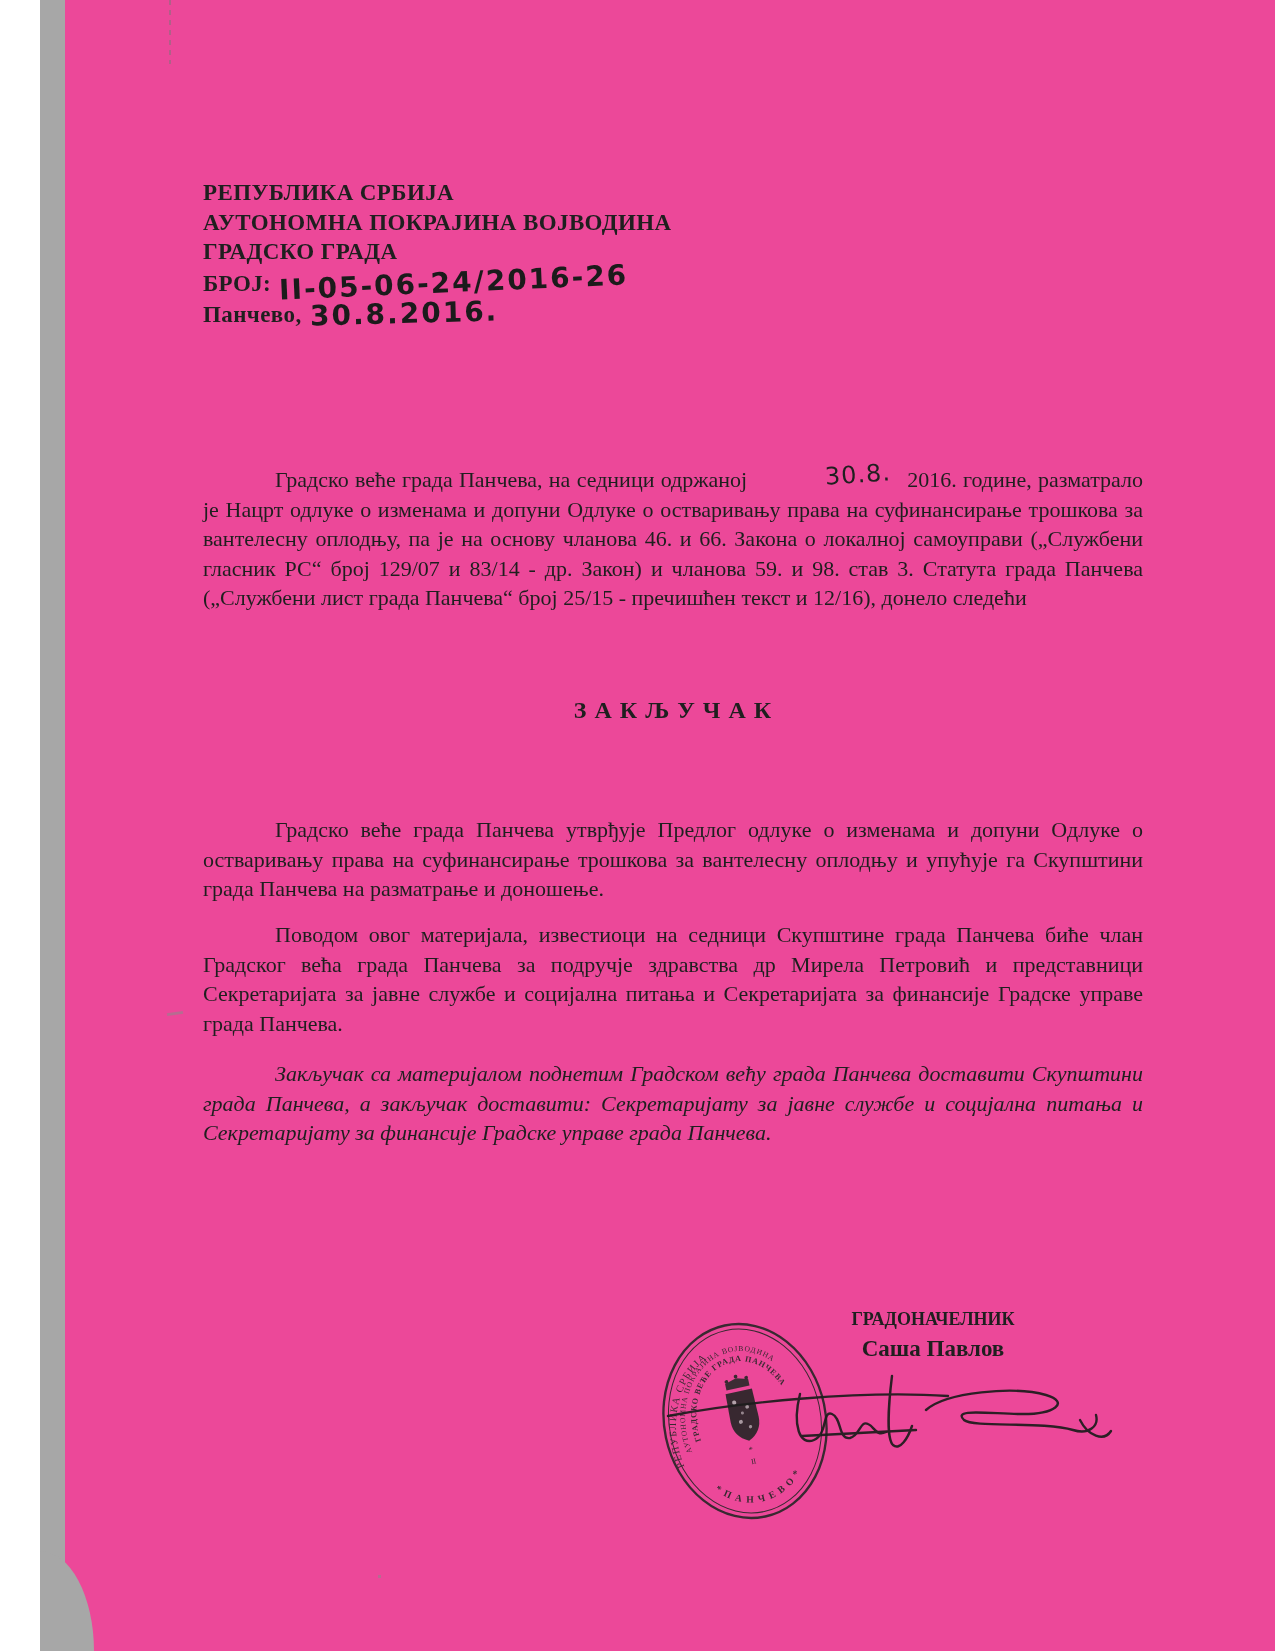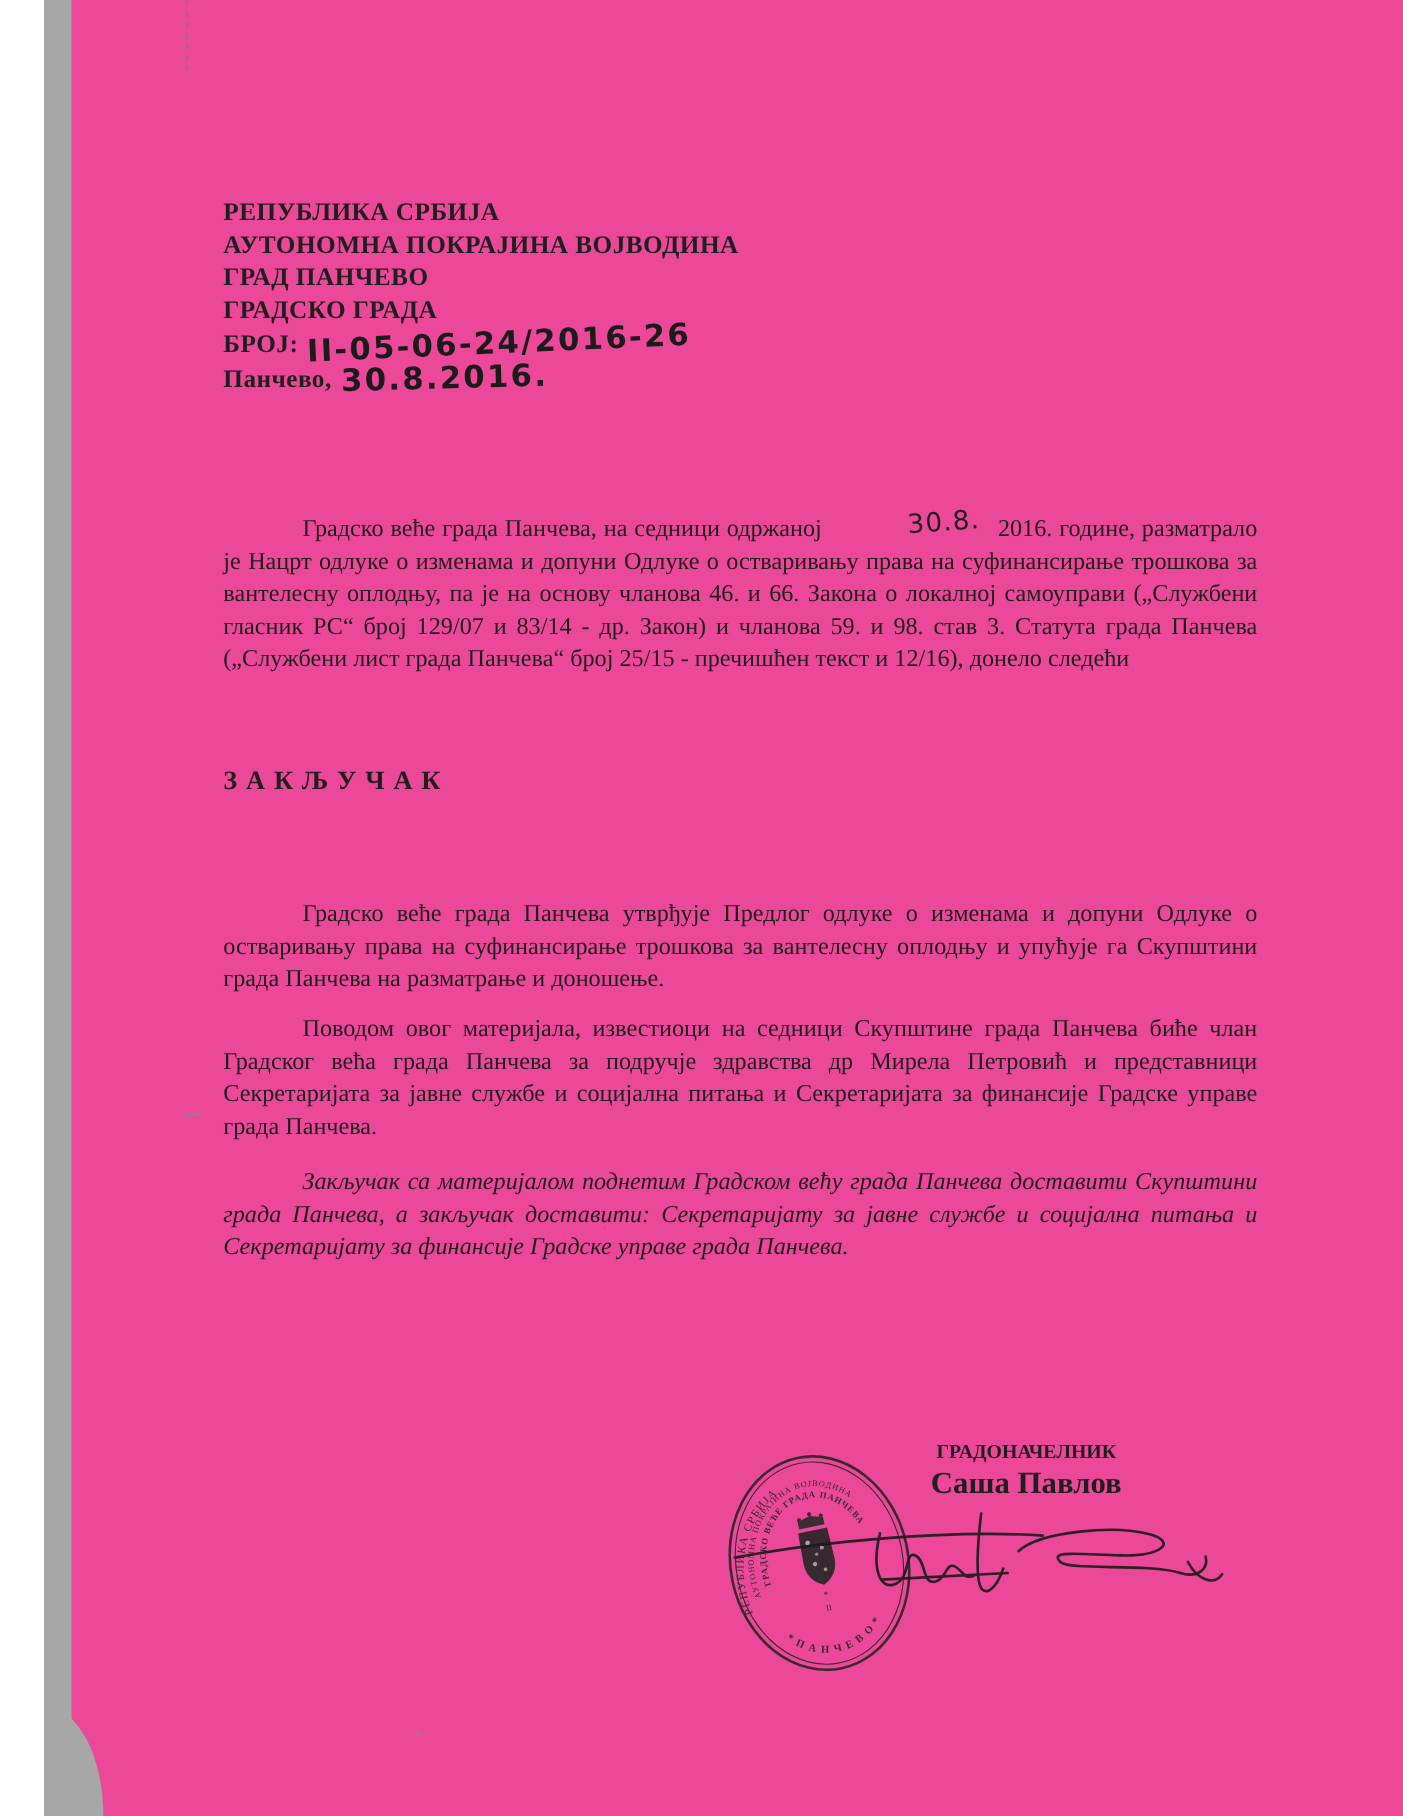--- a/index.html
+++ b/index.html
@@ -27,27 +27,27 @@
   .hw-date{transform:rotate(-1.5deg);}
   .hw-inline{font-family:"DejaVu Sans",sans-serif;font-size:24px;letter-spacing:1px;
       display:inline-block;transform:rotate(-4deg);margin:0 16px 0 6px;position:relative;top:-2px;}
   
   .para{position:absolute;left:163px;width:940px;text-align:justify;text-indent:72px;
         font-size:22px;line-height:29.5px;}
   .p1{top:443px;}
   .p2{top:793px;}
   .p3{top:898px;}
   .p4{top:1037px;font-style:italic;}
-  .doc-heading{position:absolute;left:163px;top:697px;width:940px;
+  .doc-heading{position:absolute;left:163px;top:697px;width:940px;text-align:center;
         font-weight:bold;font-size:24px;letter-spacing:1px;}
   
   .sig-block{position:absolute;left:648px;top:1305px;width:490px;text-align:center;
         line-height:29px;z-index:2;}
   .sig-title{font-weight:bold;font-size:18px;white-space:nowrap;}
-  .sig-name{font-weight:bold;font-size:28px;}
+  .sig-name{font-weight:bold;font-size:23px;}
   
   .stamp-wrap{position:absolute;left:620px;top:1320px;width:170px;height:202px;
         transform:rotate(-12deg);z-index:3;opacity:.9;}
   
   .scrawl-wrap{position:absolute;left:612px;top:1352px;width:470px;height:125px;z-index:4;}
 </style>
 </head>
 <body>
 
 <div id="page">
@@ -60,21 +60,20 @@
   <div class="artifact" style="left:1250px;top:130px;width:3px;height:8px;"></div>
   <div class="artifact" style="left:1247px;top:345px;width:4px;height:5px;"></div>
   <div class="artifact" style="left:1250px;top:530px;width:3px;height:6px;"></div>
   <div class="artifact" style="left:1248px;top:870px;width:3px;height:5px;"></div>
   <div class="artifact" style="left:127px;top:1012px;width:16px;height:3px;transform:rotate(-8deg);"></div>
   <div class="artifact" style="left:338px;top:1575px;width:3px;height:3px;"></div>
 
   <div class="header-block">
     <div class="header-line">РЕПУБЛИКА СРБИЈА</div>
     <div class="header-line">АУТОНОМНА ПОКРАЈИНА ВОЈВОДИНА</div>
-    <div class="header-line">ГРАД ПАНЧЕВО</div>
     <div class="header-line">ГРАДСКО ГРАДА</div>
     <div class="header-line"><span>БРОЈ:</span><span class="hw">II-05-06-24/2016-26</span></div>
     <div class="header-line"><span>Панчево,</span><span class="hw hw-date">30.8.2016.</span></div>
   </div>
 
   <p class="para p1"><span>Градско веће града Панчева, на седници одржаној</span><span class="hw-inline">30.8.</span><span>2016. године, разматрало је Нацрт одлуке о изменама и допуни Одлуке о остваривању права на суфинансирање трошкова за вантелесну оплодњу, па је на основу чланова 46. и 66. Закона о локалној самоуправи („Службени гласник РС“ број 129/07 и 83/14 - др. Закон) и чланова 59. и 98. став 3. Статута града Панчева („Службени лист града Панчева“ број 25/15 - пречишћен текст и 12/16), донело следећи</span></p>
 
   <div class="doc-heading">З А К Љ У Ч А К</div>
 
   <p class="para p3">Поводом овог материјала, известиоци на седници Скупштине града Панчева биће члан Градског већа града Панчева за подручје здравства др Мирела Петровић и представници Секретаријата за јавне службе и социјална питања и Секретаријата за финансије Градске управе града Панчева.</p>

